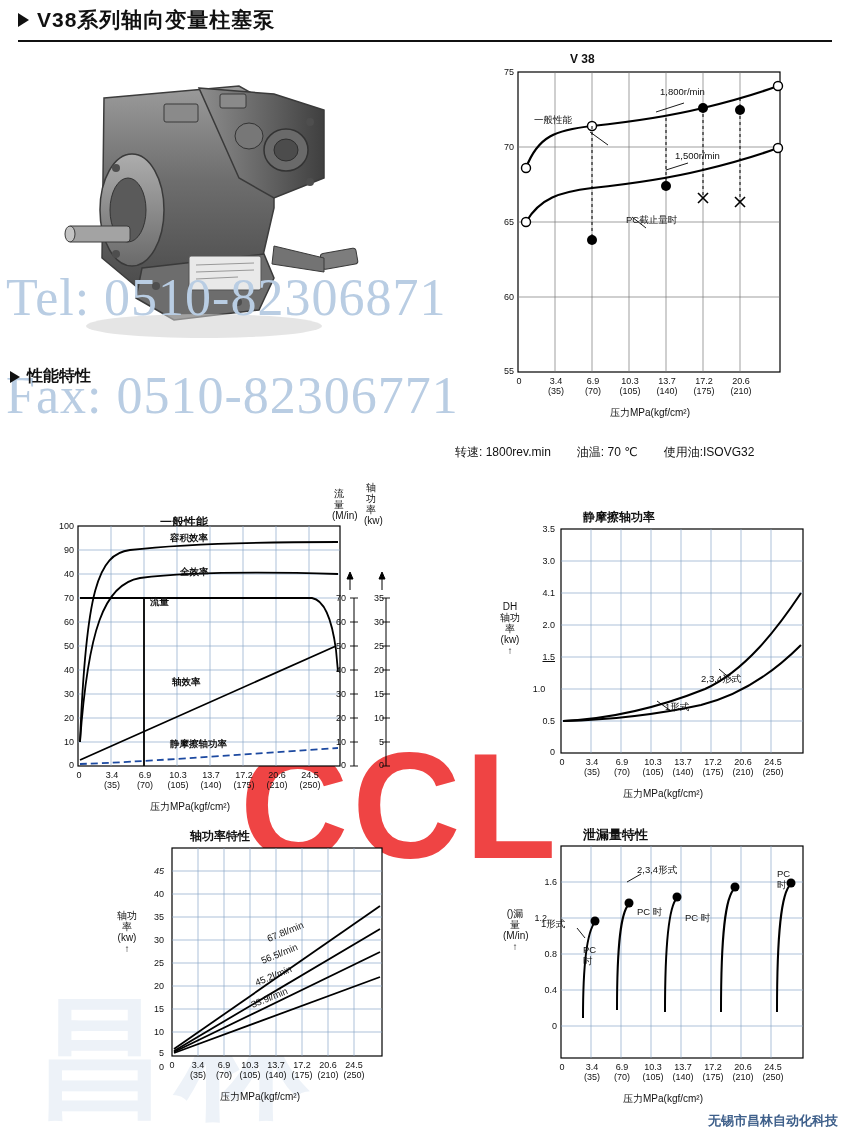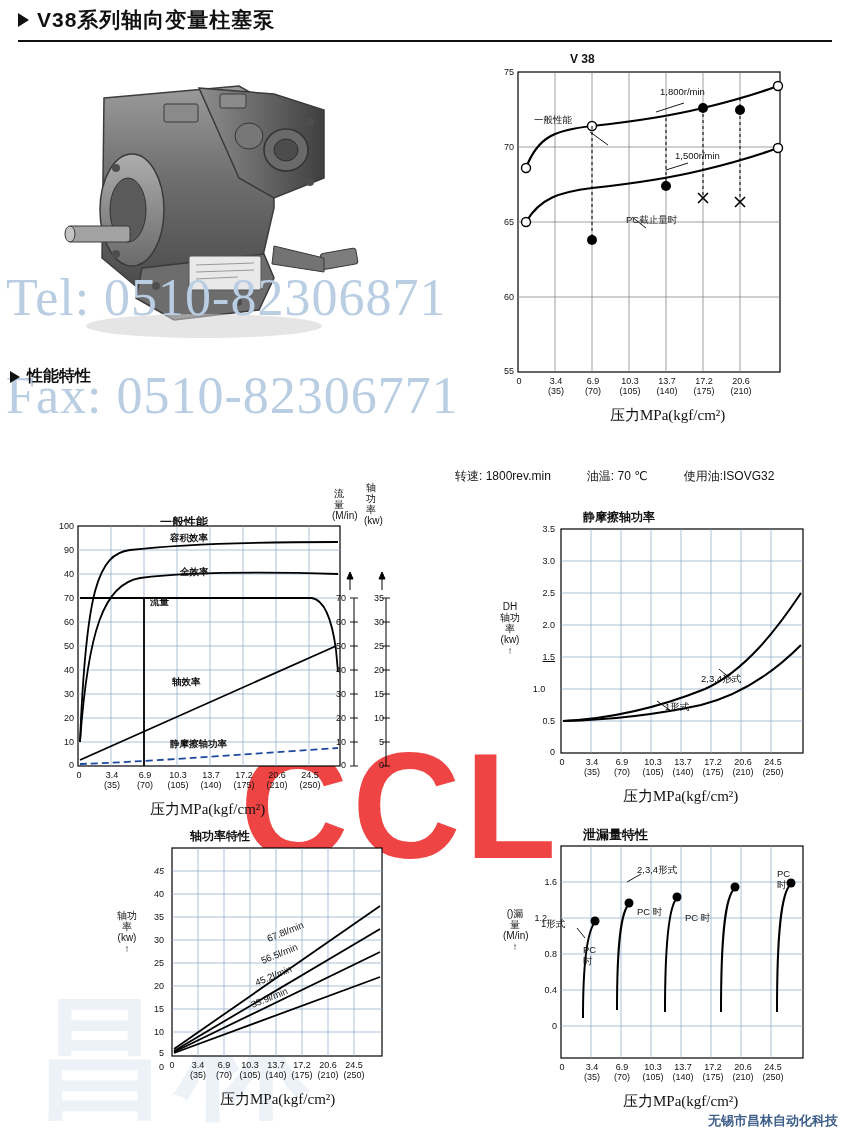--- a/index.html
+++ b/index.html
@@ -41,21 +41,21 @@
   #wm-ccl{left:240px;top:720px;font-family:"Liberation Sans",sans-serif;
     font-size:150px;font-weight:bold;color:#ef4444;letter-spacing:4px;white-space:nowrap;}
   #wm-cn{left:35px;top:970px;font-family:"Liberation Sans",sans-serif;
     font-size:132px;font-weight:bold;color:#edf2f8;letter-spacing:10px;white-space:nowrap;}
 
   
   #footer{right:12px;bottom:6px;font-size:13px;color:#3e5f8a;font-weight:bold;}
 
   
   .chart-title{position:absolute;font-size:12px;font-weight:bold;text-align:left;}
-  .axlabel{position:absolute;font-size:15px;font-family:Liberation Serif, serif;}
+  .axlabel{position:absolute;font-size:10px;}
   .tick{position:absolute;font-size:9px;text-align:center;white-space:nowrap;}
   .tickL{position:absolute;font-size:9px;text-align:right;white-space:nowrap;}
   .ann{position:absolute;font-size:9.5px;white-space:nowrap;}
   .vlabel{position:absolute;font-size:10px;line-height:11px;text-align:center;width:14px;}
   svg.plot{position:absolute;left:0;top:0;overflow:visible;}
   .cap{position:absolute;font-size:12px;}
 </style>
 </head>
 <body>
 
@@ -210,21 +210,21 @@
   <div class="tick" style="left:260px;top:324px;width:42px;">20.6<br>(210)</div>
 
   <div class="axlabel" style="left:150px;top:354px;">压力MPa(kgf/cm²)</div>
 
   <div class="ann" style="left:200px;top:34px;">1,800r/min</div>
   <div class="ann" style="left:215px;top:98px;">1,500r/min</div>
   <div class="ann" style="left:74px;top:62px;">一般性能</div>
   <div class="ann" style="left:166px;top:162px;">PC截止量时</div>
 </div>
 
-<div class="abs" style="left:455px;top:444px;display:flex;gap:36px;margin-top:24px;">
+<div class="abs" style="left:455px;top:444px;display:flex;gap:26px;">
   <span class="cap" style="position:relative;">转速: 1800rev.min</span>
   <span class="cap" style="position:relative;">油温: 70 ℃</span>
   <span class="cap" style="position:relative;">使用油:ISOVG32</span>
 </div>
 
 <div class="abs" id="chart-general" style="left:20px;top:480px;width:400px;height:330px;">
   <div class="chart-title" style="left:140px;top:34px;width:100px;">一般性能</div>
 
   <svg class="plot" width="400" height="330">
     <rect x="58" y="46" width="262" height="240" fill="#fff" stroke="#000" stroke-width="1.2"></rect>
@@ -373,21 +373,21 @@
     <path d="M58 216 C100 215, 150 210, 196 200 C236 190, 268 168, 296 140" fill="none" stroke="#000" stroke-width="2"></path>
 
     <g stroke="#000" stroke-width="0.9">
       <line x1="214" y1="164" x2="228" y2="176"></line>
       <line x1="152" y1="196" x2="166" y2="206"></line>
     </g>
   </svg>
 
   <div class="tickL" style="left:18px;top:19px;width:32px;">3.5</div>
   <div class="tickL" style="left:18px;top:51px;width:32px;">3.0</div>
-  <div class="tickL" style="left:18px;top:83px;width:32px;">2.5</div>
+  <div class="tickL" style="left:18px;top:83px;width:32px;">4.1</div>
   <div class="tickL" style="left:18px;top:115px;width:32px;">2.0</div>
   <div class="tickL" style="left:18px;top:147px;width:32px;text-decoration:underline;">1.5</div>
   <div class="tickL" style="left:18px;top:179px;width:32px;text-align:center;">1.0</div>
   <div class="tickL" style="left:18px;top:211px;width:32px;">0.5</div>
   <div class="tickL" style="left:18px;top:242px;width:32px;">0</div>
 
   <div style="position:absolute;left:-8px;top:96px;width:26px;font-size:10px;line-height:11px;text-align:center;">DH<br>轴功率(kw)<br>↑</div>
 
   <div class="ann" style="left:196px;top:168px;">2,3,4形式</div>
   <div class="ann" style="left:160px;top:196px;">1形式</div>

